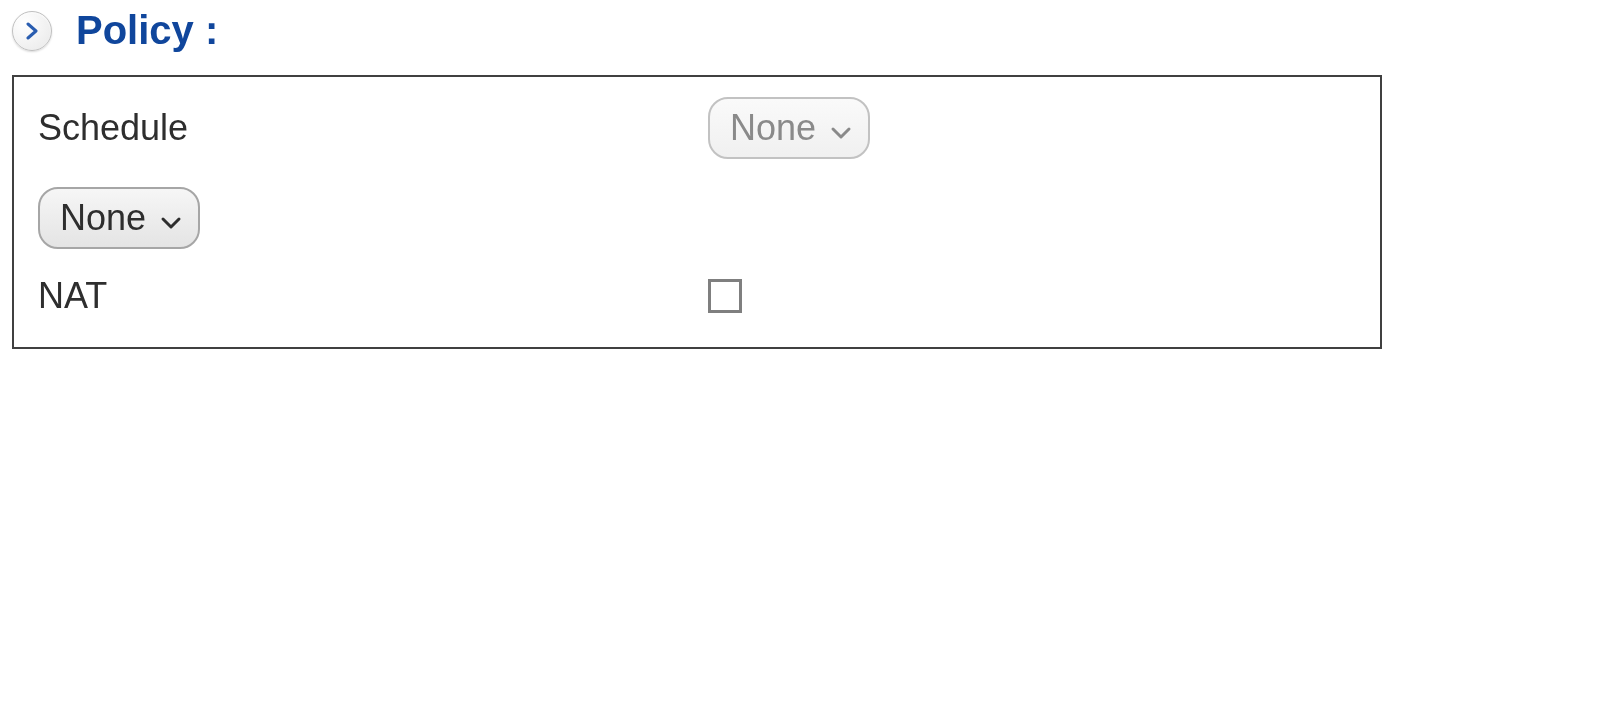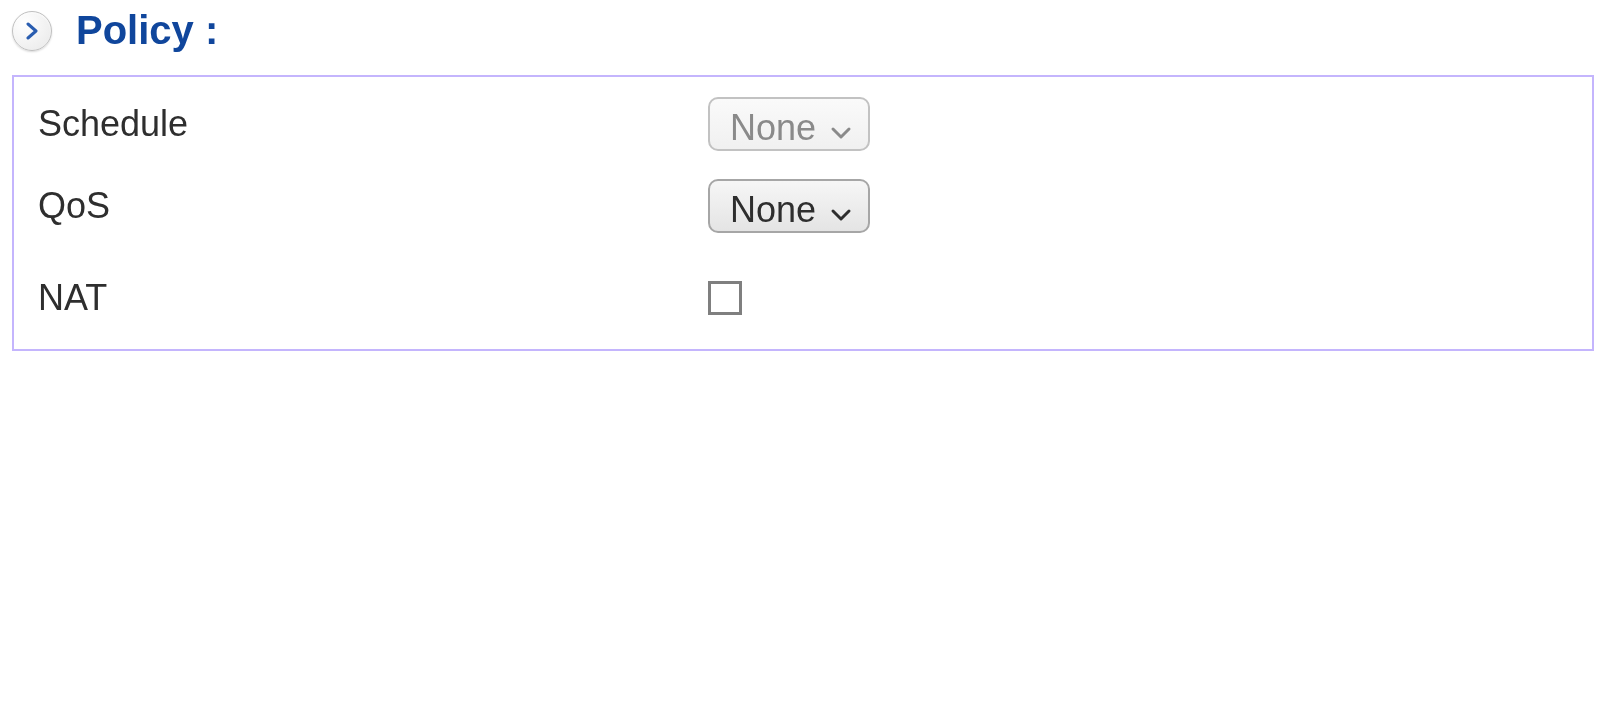--- a/index.html
+++ b/index.html
@@ -26,43 +26,43 @@
       cursor: pointer;
       margin-right: 24px;
     }
     .expand-button svg { display: block; }
     .section-title {
       color: #10469c;
       font-size: 40px;
       font-weight: bold;
     }
     .panel {
-      border: 2px solid #c4b5fd;
+      border: 2px solid #404040;
       padding: 20px 24px 26px 24px;
-      width: 1582px;
+      width: 1370px;
     }
     .row {
       display: flex;
       align-items: center;
       font-size: 36px;
       color: #2e2e2e;
     }
     .row + .row { margin-top: 28px; }
     .row-label {
       width: 670px;
       line-height: 1.4;
     }
     .row-control { }
     .select {
       display: inline-flex;
       align-items: center;
       border: 2px solid #a6a6a6;
-      border-radius: 10px;
+      border-radius: 20px;
       background: linear-gradient(#f6f6f6, #e4e4e4);
-      padding: 8px 16px 0 20px;
+      padding: 8px 16px 8px 20px;
       font-size: 36px;
       cursor: pointer;
       user-select: none;
     }
     .select.disabled {
       color: #8a8a8a;
       background: linear-gradient(#fafafa, #f0f0f0);
       border-color: #c2c2c2;
     }
     .select .chevron {
@@ -118,34 +118,33 @@
         <span class="chevron">
           <svg width="22" height="14" viewBox="0 0 22 14">
             <path d="M3 3 L11 11 L19 3" fill="none" stroke="#8a8a8a" stroke-width="3" stroke-linecap="round" stroke-linejoin="round"></path>
           </svg>
         </span>
       </div>
     </div>
   </div>
 
   <div class="row">
-    <div class="row-label">QoS</div>
     <div class="row-control">
       <div class="select">
         <span>None</span>
         <span class="chevron">
           <svg width="22" height="14" viewBox="0 0 22 14">
             <path d="M3 3 L11 11 L19 3" fill="none" stroke="#2e2e2e" stroke-width="3" stroke-linecap="round" stroke-linejoin="round"></path>
           </svg>
         </span>
       </div>
     </div>
   </div>
 
 
-  <div class="row" style="margin-top:40px;">
+  <div class="row" style="margin-top:22px;">
     <div class="row-label">NAT</div>
     <div class="row-control">
       <div class="checkbox"></div>
     </div>
   </div>
 
 </div>
 
 </body></html>

